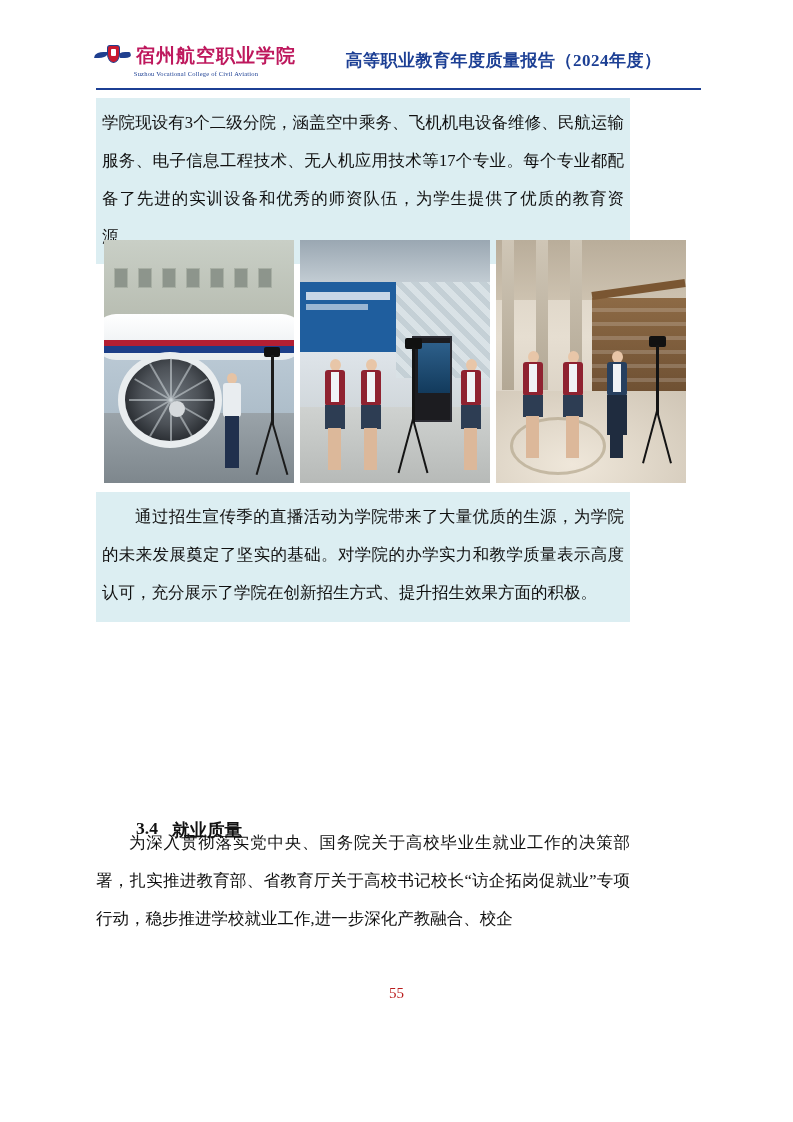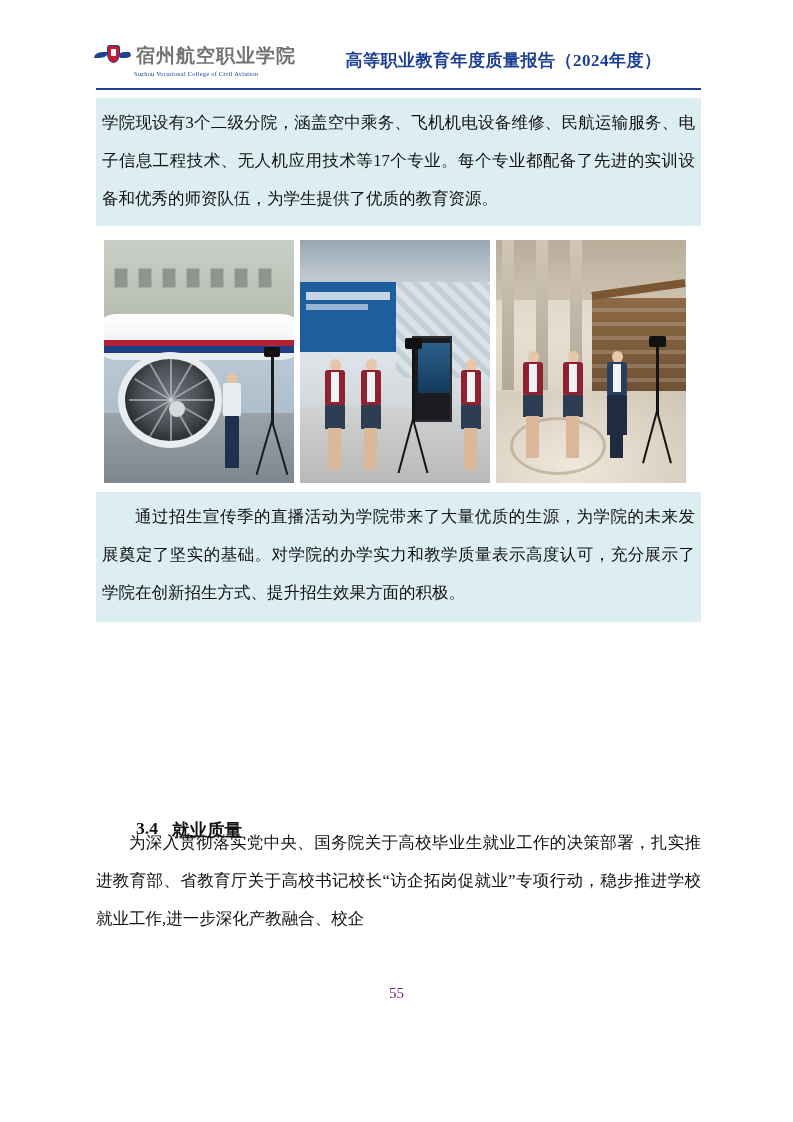--- a/index.html
+++ b/index.html
@@ -71,21 +71,21 @@
     top: 3px;
     width: 5px;
     height: 7px;
     background: #ffffff;
     border-radius: 1px;
   }
   .logo-cn {
     font-family: "Liberation Serif", serif;
     font-size: 19px;
     font-weight: bold;
-    color: #737373;
+    color: #be185d;
     letter-spacing: 1px;
     white-space: nowrap;
   }
   .logo-en {
     margin-top: 1px;
     font-family: "Liberation Serif", serif;
     font-size: 6.5px;
     color: #1c3f94;
     letter-spacing: 0.2px;
     white-space: nowrap;
@@ -111,21 +111,21 @@
   }
 
   
   .tinted {
     background: #dceef2;
   }
 
   .para-block {
     position: absolute;
     left: 96px;
-    width: 605px;
+    width: 534px;
     font-size: 16.5px;
     line-height: 38px;
     color: #111111;
     text-align: justify;
     text-justify: inter-ideograph;
   }
   .para-block p {
     margin: 0;
   }
   .indent { text-indent: 33px; }
@@ -270,21 +270,21 @@
     top: 824px;
   }
 
   .page-number {
     position: absolute;
     left: 0;
     top: 985px;
     width: 793px;
     text-align: center;
     font-size: 15px;
-    color: #701a75;
+    color: #b91c1c;
   }
 </style>
 </head>
 <body>
 
 <div class="page">
 
   <div class="header">
     <div class="logo-block">
       <div class="logo-row">

